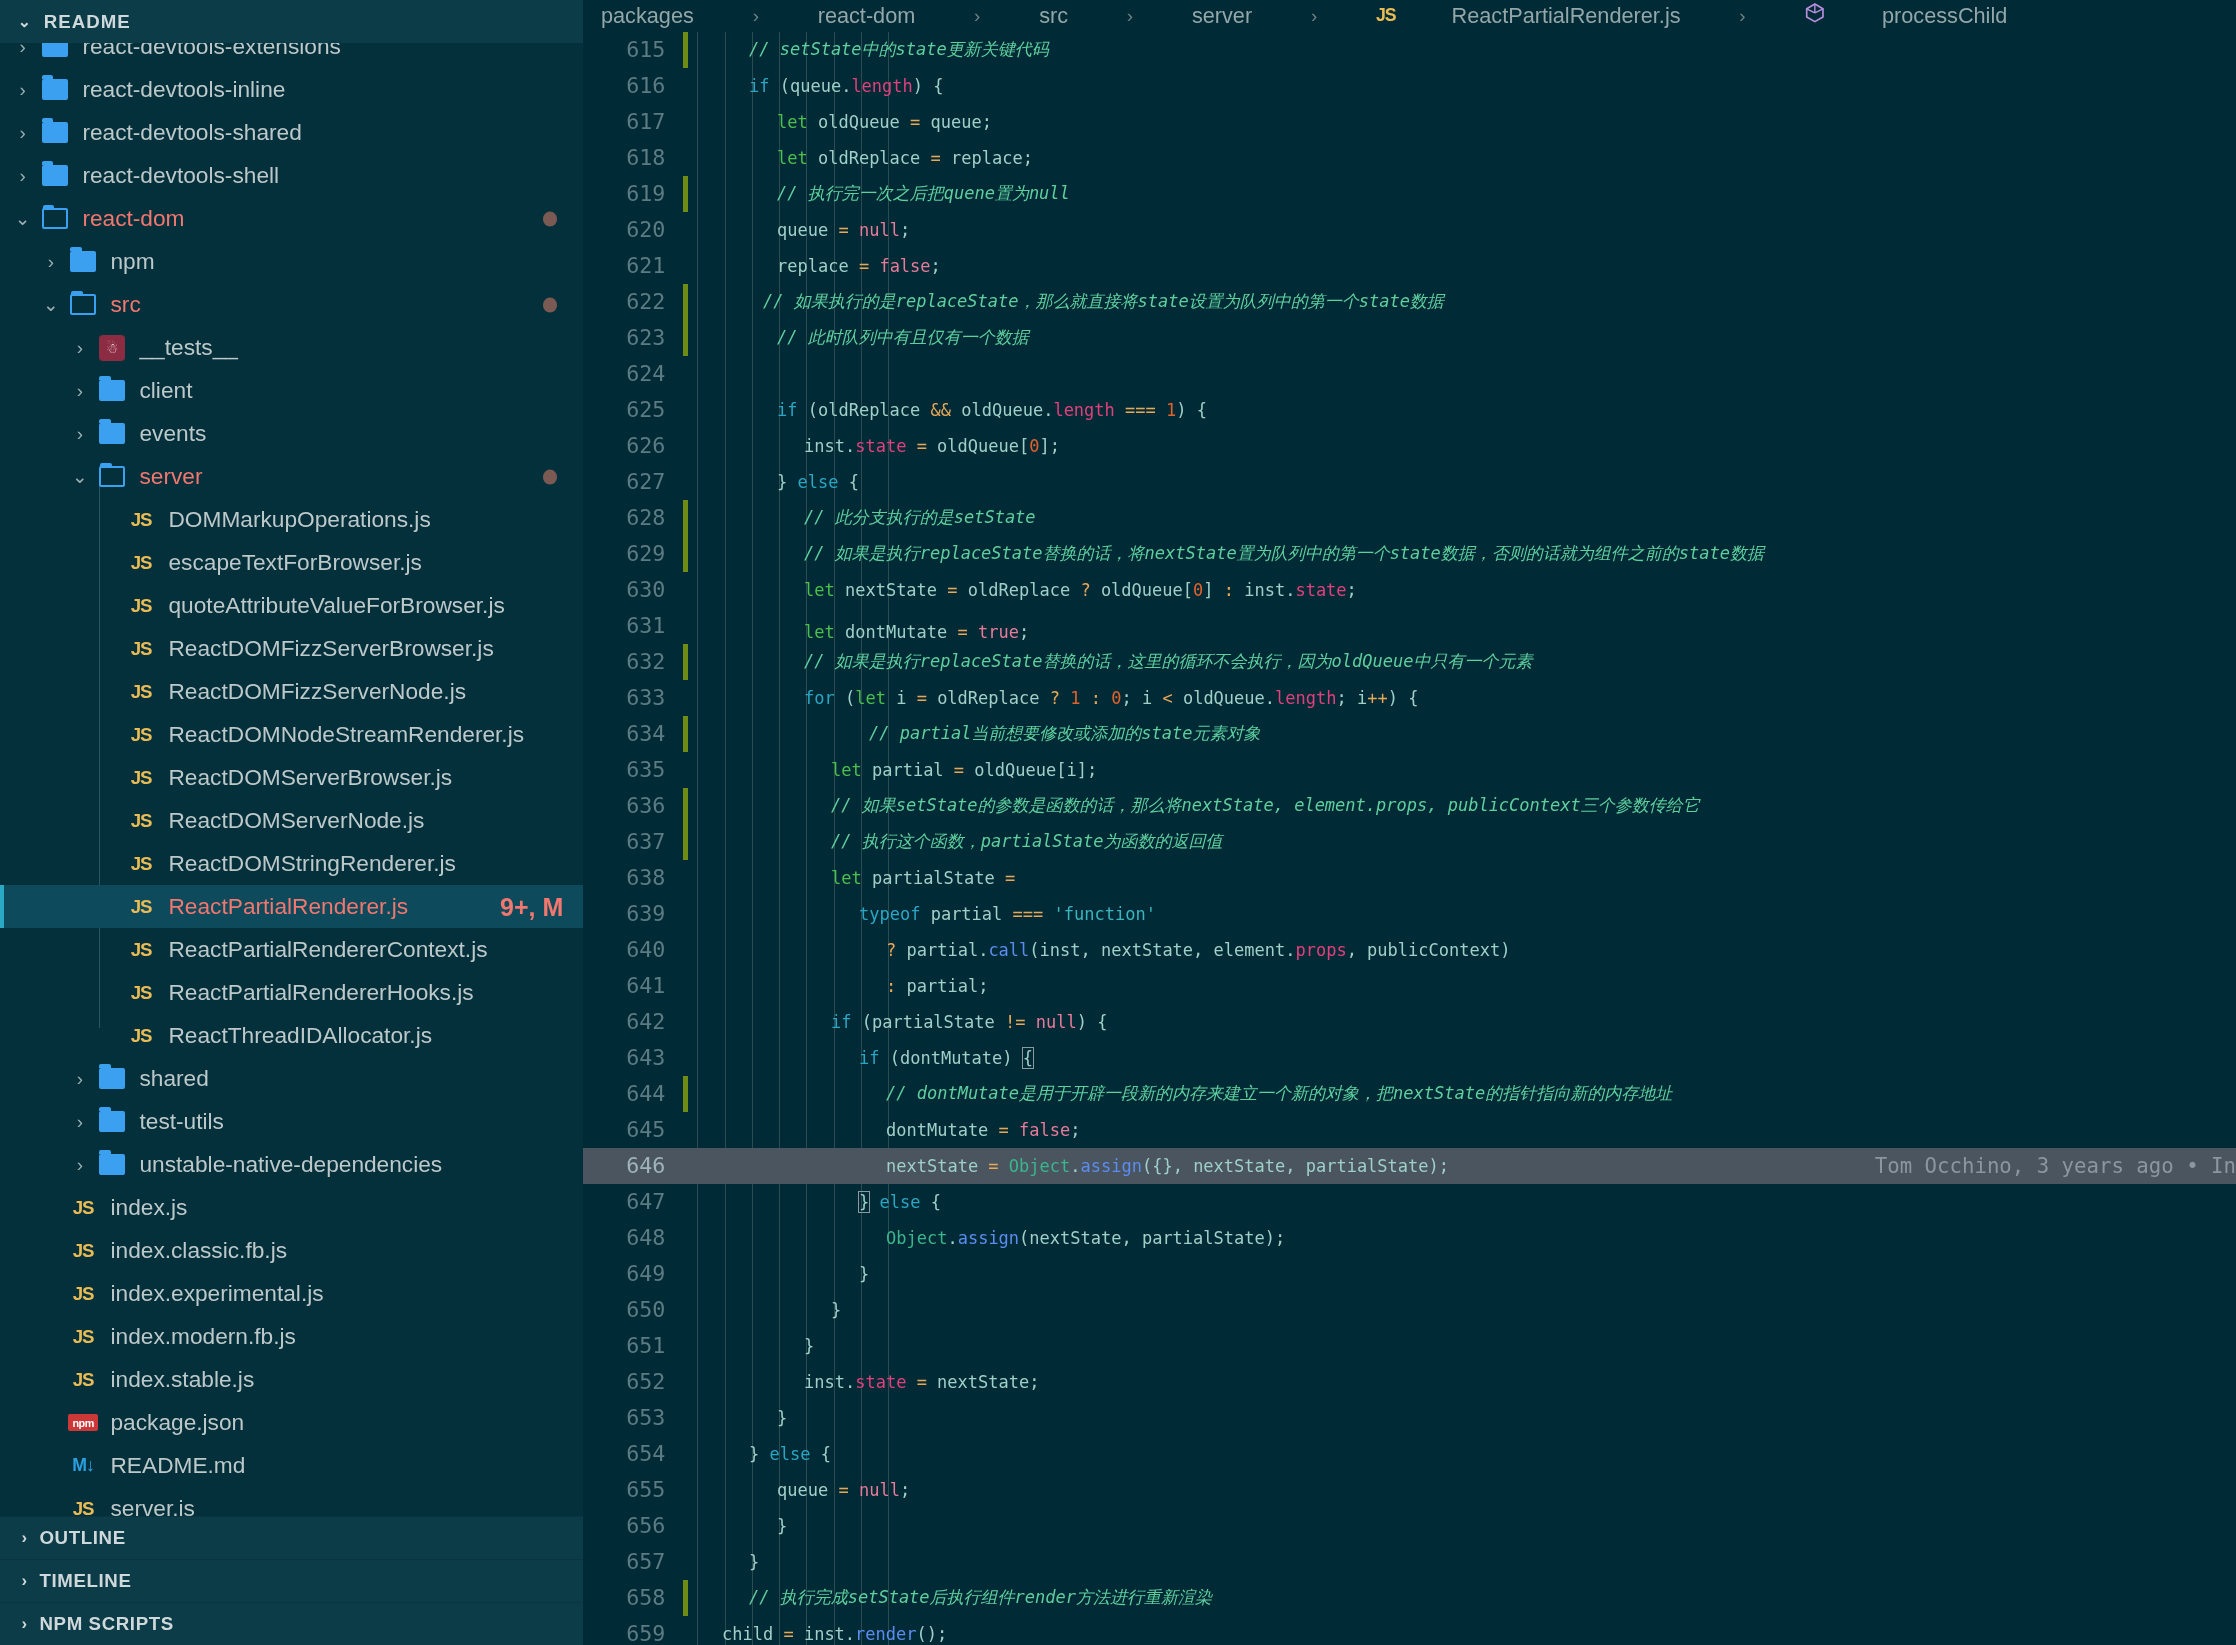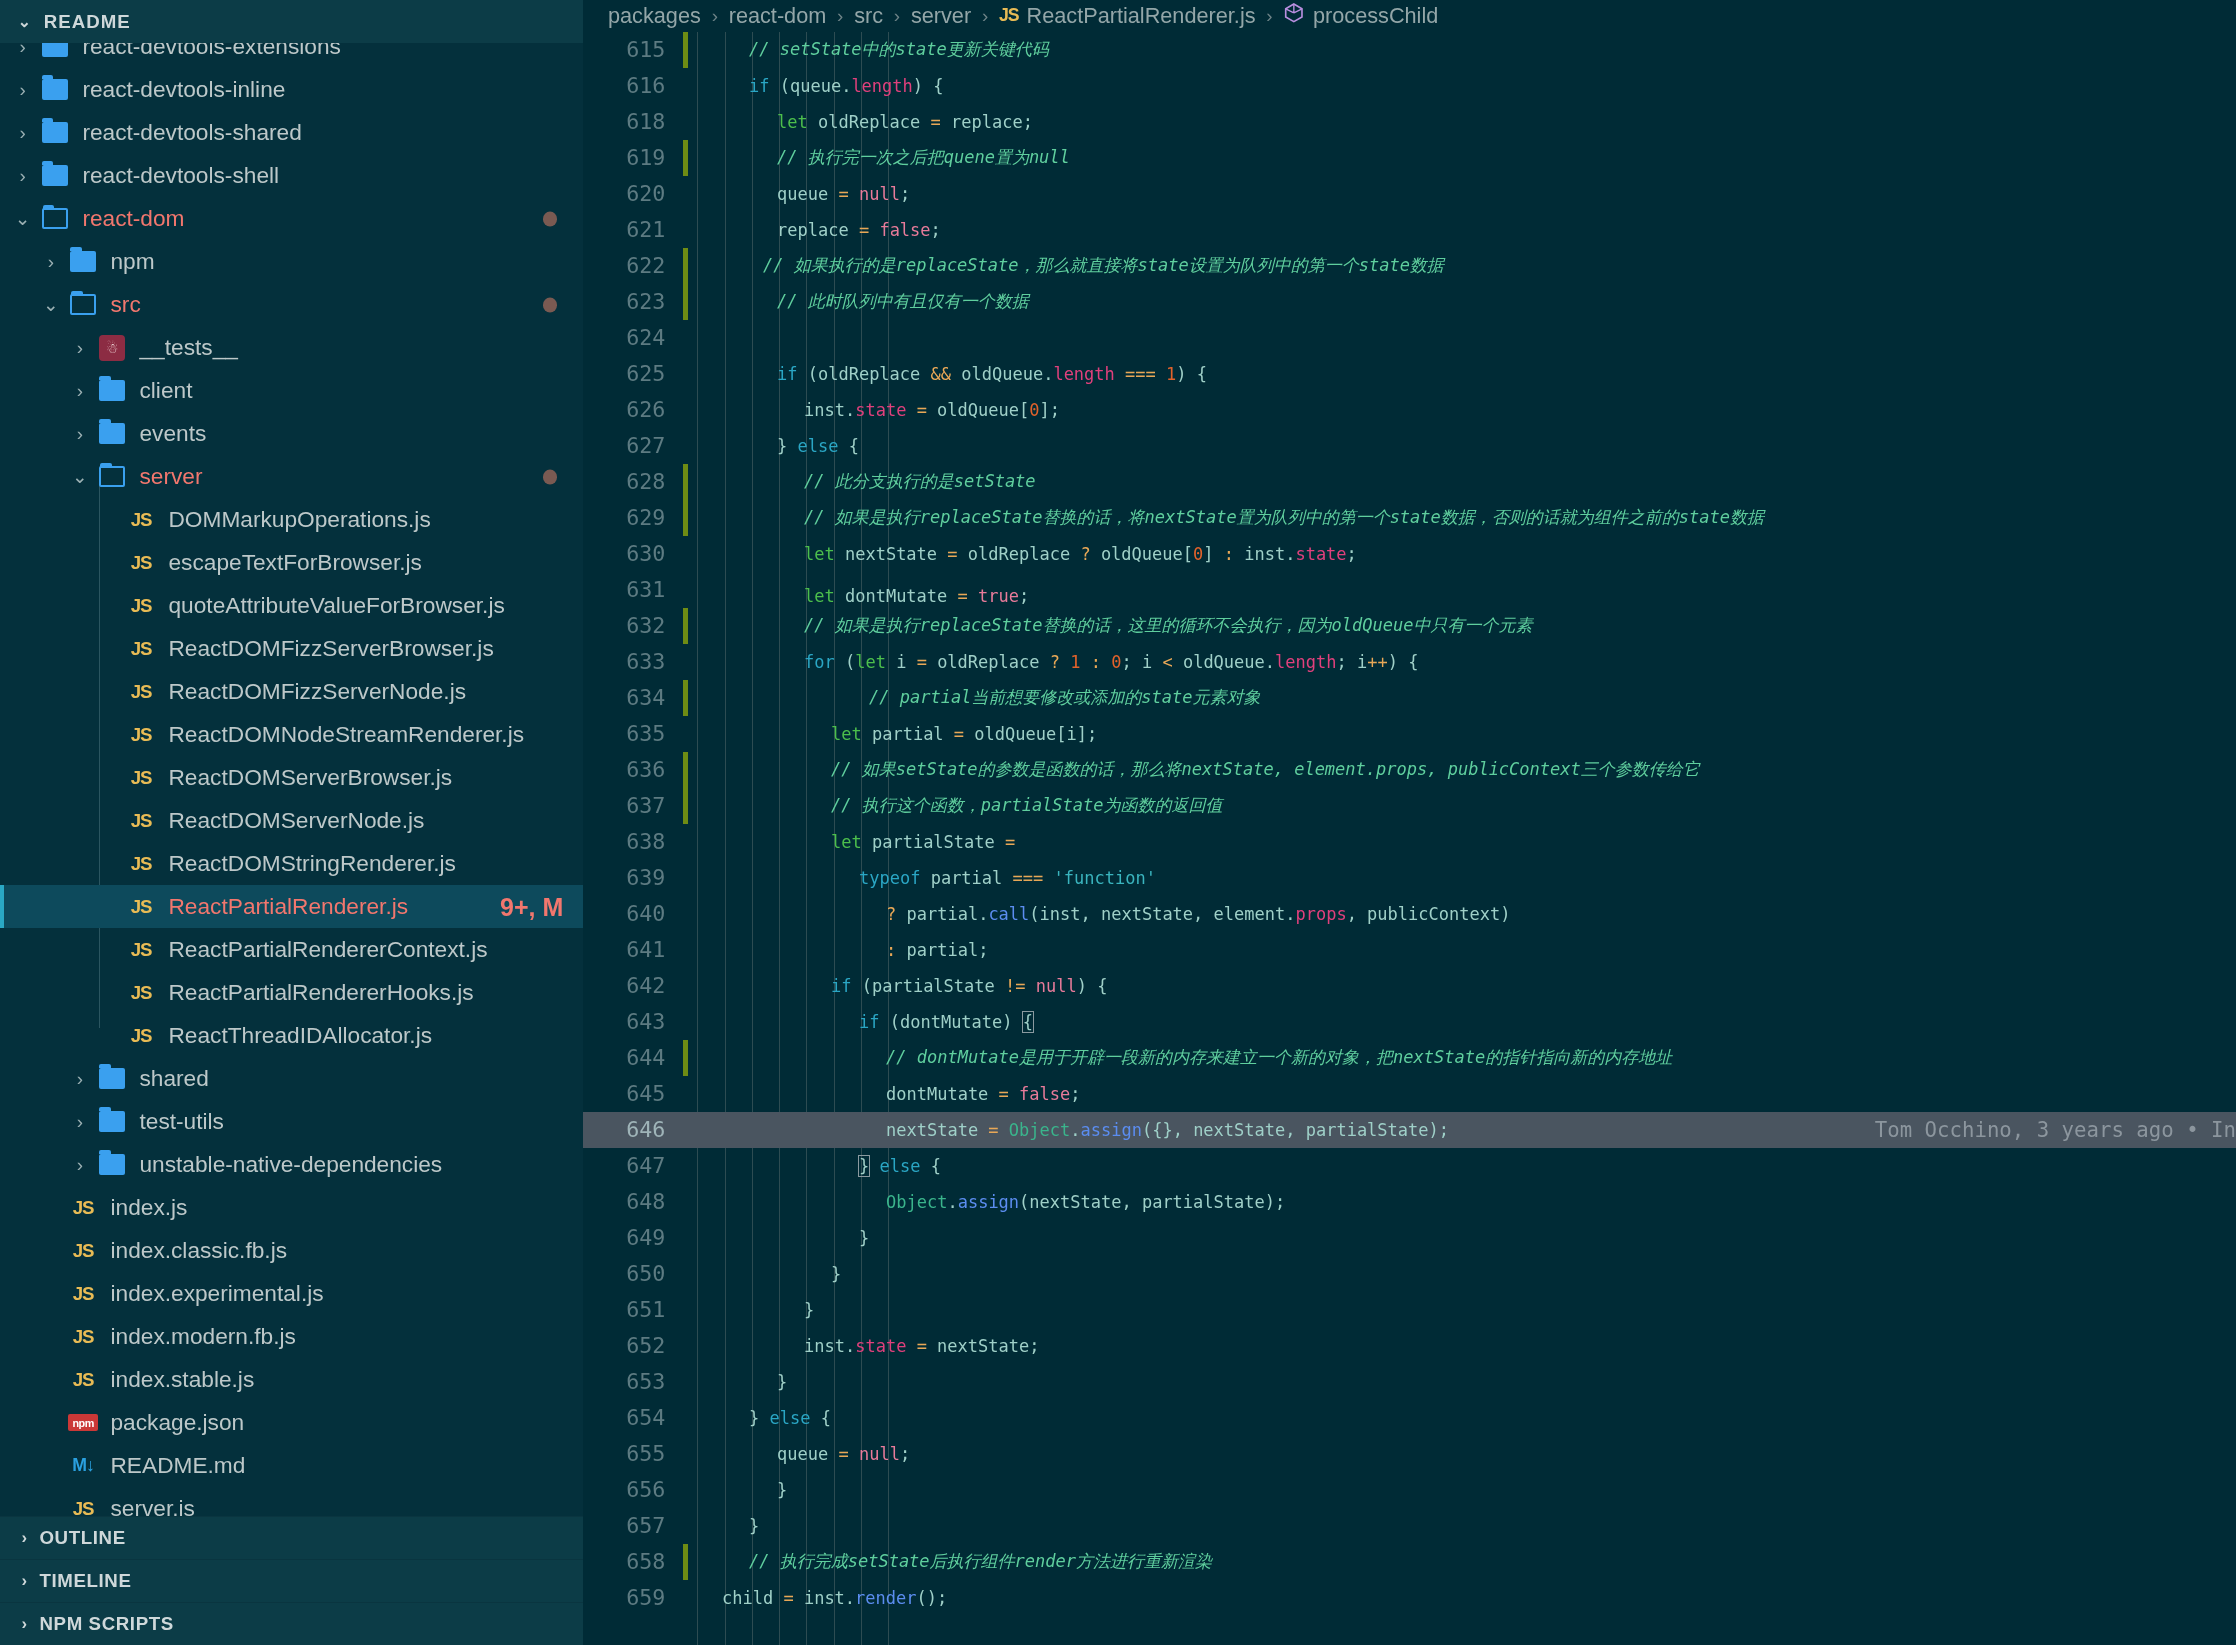--- a/index.html
+++ b/index.html
@@ -92,26 +92,27 @@
   
   #editor {
     flex: 1 1 auto;
     position: relative;
     background: #002b36;
     overflow: hidden;
   }
   #breadcrumb {
     height: 31.5px;
     display: flex; align-items: center;
-    padding-left: 25px;
+    padding-left: 18px;
     font-size: 21.7px;
     color: #93a6a8;
     font-family: "Liberation Sans", sans-serif;
     background: #002b36;
     white-space: nowrap;
+    gap: 48px;
   }
   .bc-sep { margin: 0 10.8px; color:#6d8387; font-size:18.7px;}
   .bc-js { color:#e8bb55; font-weight:bold; font-size:17.7px; margin-right:7.9px; letter-spacing:-1px;}
   .bc-sym { color:#b98fe0; margin-right:7.9px; font-size:18.7px;}
 
   #code-area {
     position: absolute; top: 31.5px; left: 0; right: 0; bottom: 0;
     overflow: hidden;
     font-family: "DejaVu Sans Mono", monospace;
     font-size: 22.7px;
@@ -470,20 +471,21 @@
         <div class="vguide" style="left: 114px;"></div>
         <div class="vguide" style="left: 142px;"></div>
         <div class="vguide" style="left: 169px;"></div>
         <div class="vguide" style="left: 196px;"></div>
         <div class="vguide" style="left: 223px;"></div>
         <div class="vguide" style="left: 251px;"></div>
         <div class="vguide" style="left: 278px;"></div>
         <div class="vguide" style="left: 305px;"></div>
         <div class="cline" style="height: 36px;"><span class="gutter">615</span><span class="gitmark add"></span><span class="codetext" style="padding-left: 66px;"><span class="cmt">// setState中的state更新关键代码</span></span></div>
         <div class="cline" style="height: 36px;"><span class="gutter">616</span><span class="codetext" style="padding-left: 66px;"><span class="kw">if</span><span class="pl"> (queue.</span><span class="prop">length</span><span class="pl">) {</span></span></div>
+        <div class="cline" style="height: 36px;"><span class="gutter">617</span><span class="codetext" style="padding-left: 94px;"><span class="let">let</span><span class="pl"> oldQueue </span><span class="op">=</span><span class="pl"> queue;</span></span></div>
         <div class="cline" style="height: 36px;"><span class="gutter">618</span><span class="codetext" style="padding-left: 94px;"><span class="let">let</span><span class="pl"> oldReplace </span><span class="op">=</span><span class="pl"> replace;</span></span></div>
         <div class="cline" style="height: 36px;"><span class="gutter">619</span><span class="gitmark add"></span><span class="codetext" style="padding-left: 94px;"><span class="cmt">// 执行完一次之后把quene置为null</span></span></div>
         <div class="cline" style="height: 36px;"><span class="gutter">620</span><span class="codetext" style="padding-left: 94px;"><span class="pl">queue </span><span class="op">=</span><span class="pl"> </span><span class="lit">null</span><span class="pl">;</span></span></div>
         <div class="cline" style="height: 36px;"><span class="gutter">621</span><span class="codetext" style="padding-left: 94px;"><span class="pl">replace </span><span class="op">=</span><span class="pl"> </span><span class="lit">false</span><span class="pl">;</span></span></div>
         <div class="cline" style="height: 36px;"><span class="gutter">622</span><span class="gitmark add"></span><span class="codetext" style="padding-left: 80px;"><span class="cmt">// 如果执行的是replaceState，那么就直接将state设置为队列中的第一个state数据</span></span></div>
         <div class="cline" style="height: 36px;"><span class="gutter">623</span><span class="gitmark add"></span><span class="codetext" style="padding-left: 94px;"><span class="cmt">// 此时队列中有且仅有一个数据</span></span></div>
         <div class="cline" style="height: 36px;"><span class="gutter">624</span><span class="codetext" style="padding-left: 11.8px;"></span></div>
         <div class="cline" style="height: 36px;"><span class="gutter">625</span><span class="codetext" style="padding-left: 94px;"><span class="kw">if</span><span class="pl"> (oldReplace </span><span class="op">&amp;&amp;</span><span class="pl"> oldQueue.</span><span class="prop">length</span><span class="pl"> </span><span class="op">===</span><span class="pl"> </span><span class="num">1</span><span class="pl">) {</span></span></div>
         <div class="cline" style="height: 36px;"><span class="gutter">626</span><span class="codetext" style="padding-left: 121px;"><span class="pl">inst.</span><span class="prop">state</span><span class="pl"> </span><span class="op">=</span><span class="pl"> oldQueue[</span><span class="num">0</span><span class="pl">];</span></span></div>
         <div class="cline" style="height: 36px;"><span class="gutter">627</span><span class="codetext" style="padding-left: 94px;"><span class="pl">} </span><span class="kw">else</span><span class="pl"> {</span></span></div>

